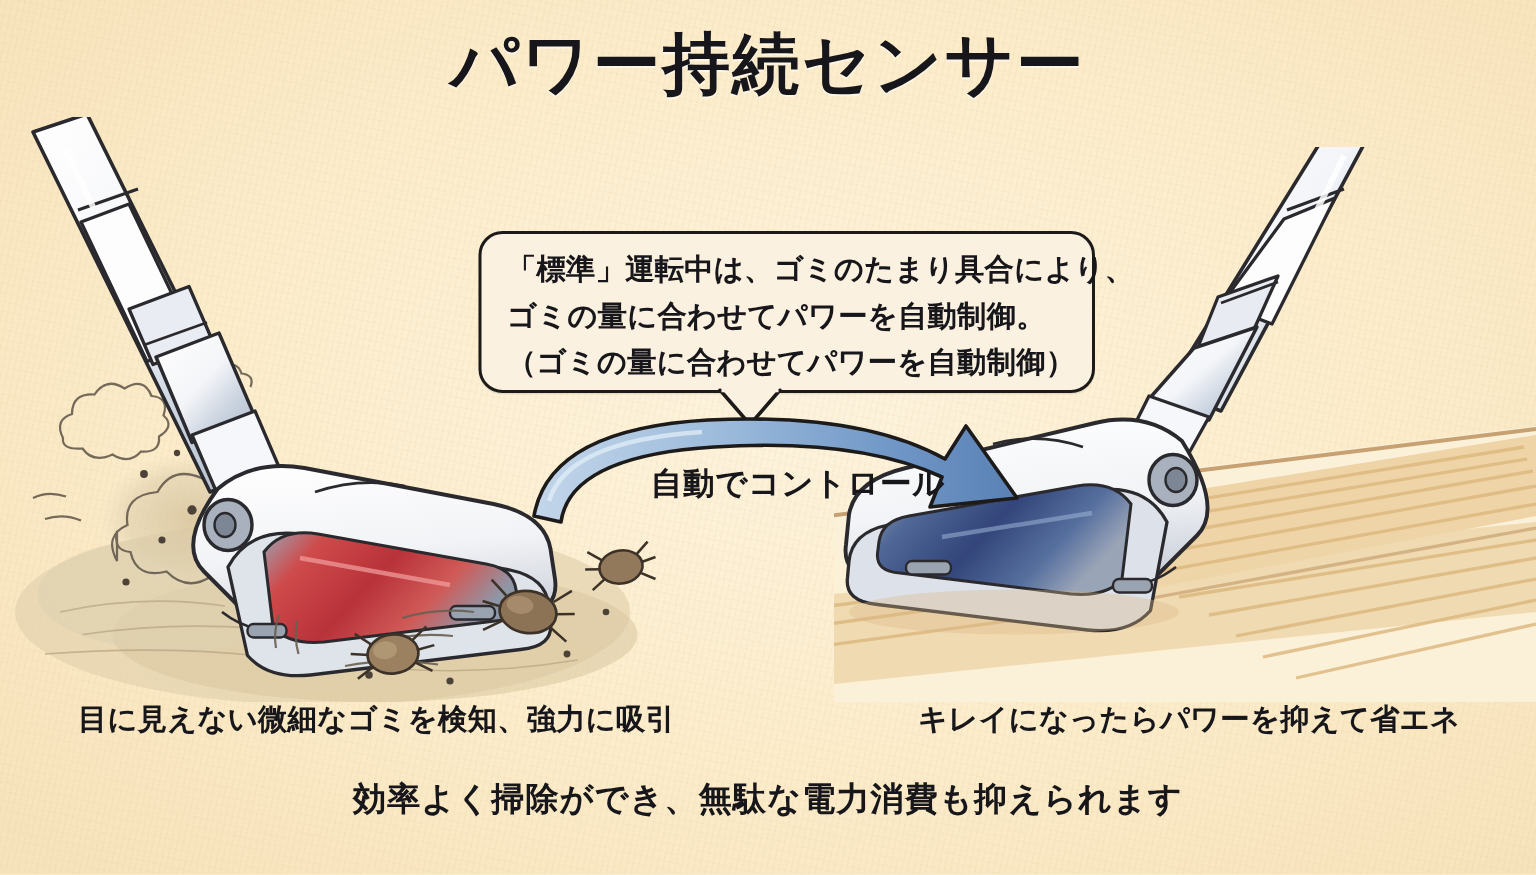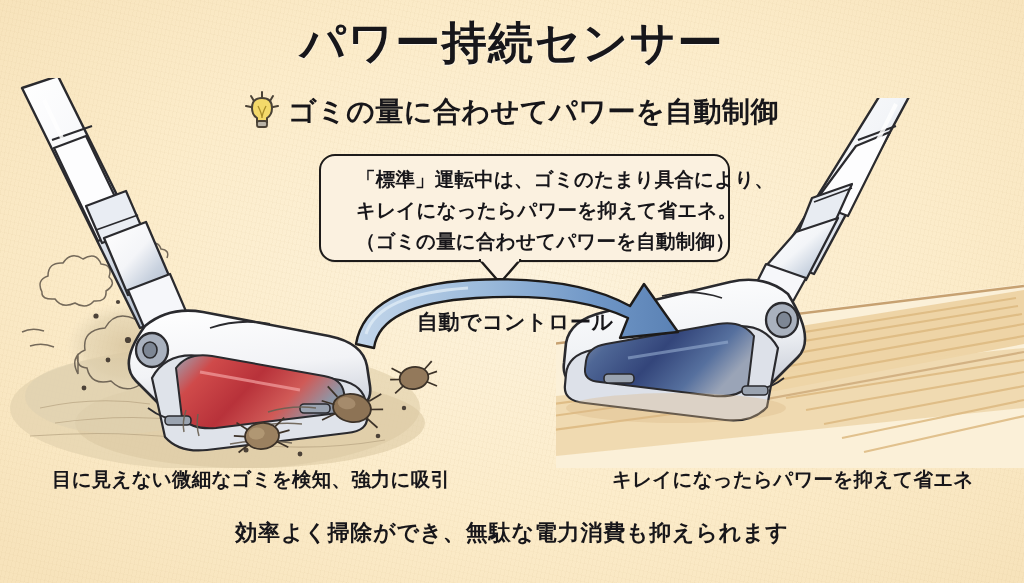--- a/index.html
+++ b/index.html
@@ -37,35 +37,35 @@
     display:flex;align-items:center;justify-content:center;gap:9px;
   }
   #subtitle{
     font-size:28px;font-weight:700;color:#17161a;letter-spacing:.5px;
   }
 
   
   #bubble{
     position:absolute;left:319px;top:154px;width:411px;height:108px;
     background:#fbf1e0;border:2.4px solid #1d1b1a;border-radius:16px;
-    box-sizing:border-box;padding:8px 14px 0 35px;
+    box-sizing:border-box;padding:8px 14px 0 17px;
     box-shadow:0 1px 0 rgba(0,0,0,.08);
   }
   #bubble p{
     margin:0;font-size:19.5px;line-height:31px;color:#17161a;
     font-weight:600;letter-spacing:.2px;white-space:nowrap;
   }
   #bubble-tail{
     position:absolute;left:478px;top:259px;width:44px;height:26px;
   }
 
   
   #arrow{position:absolute;left:352px;top:272px;width:340px;height:80px;}
   #arrow-label{
-    position:absolute;left:417px;top:308px;width:230px;text-align:left;
+    position:absolute;left:417px;top:308px;width:230px;text-align:center;
     font-size:21px;font-weight:700;color:#17161a;letter-spacing:.5px;
   }
 
   
   .scene-caption{
     position:absolute;font-size:19.5px;font-weight:700;color:#17161a;
     letter-spacing:.2px;white-space:nowrap;
   }
   #caption-left{left:52px;top:466px;}
   #caption-right{left:612px;top:466px;}
@@ -311,41 +311,24 @@
         <rect x="186" y="288" width="26" height="9" rx="4" fill="#9aa3b0" stroke="#2a2a2e" stroke-width="1.6"></rect>
         <rect x="48" y="276" width="30" height="9" rx="4" fill="#9aa3b0" stroke="#2a2a2e" stroke-width="1.6"></rect>
       </g>
 
       <ellipse cx="120" cy="310" rx="110" ry="15" fill="#d9b888" opacity=".35"></ellipse>
     </svg>
   </div>
 
   <div id="title">パワー持続センサー</div>
 
-  <div id="subtitle-row">
-    <span>
-      <svg width="34" height="40" viewBox="0 0 34 40">
-        <g stroke="#4a4236" stroke-width="2" stroke-linecap="round" fill="none">
-          <path d="M17 2 L17 7"></path>
-            <path d="M6 6 L9 11"></path>
-            <path d="M28 6 L25 11"></path>
-          <path d="M1 16 L6 17"></path>
-            <path d="M33 16 L28 17"></path>
-        </g>
-        <path d="M17 8 q10 0 10 10 q0 7 -5 10 l0 4 l-10 0 l0 -4 q-5 -3 -5 -10 q0 -10 10 -10 z" fill="#f4d96a" stroke="#4a4236" stroke-width="2"></path>
-        <path d="M13 16 q4 8 4 12 M21 16 q-4 8 -4 12" stroke="#a88c2a" stroke-width="1.3" fill="none"></path>
-        <rect x="12" y="31" width="10" height="6" rx="2" fill="#b9b3a6" stroke="#4a4236" stroke-width="1.8"></rect>
-      </svg>
-    </span>
-    <span id="subtitle">ゴミの量に合わせてパワーを自動制御</span>
-  </div>
 
   <div id="bubble">
     <p>「標準」運転中は、ゴミのたまり具合により、</p>
-    <p>キレイになったらパワーを抑えて省エネ。</p>
+    <p>ゴミの量に合わせてパワーを自動制御。</p>
     <p>（ゴミの量に合わせてパワーを自動制御）</p>
   </div>
   <div id="bubble-tail">
     <svg width="44" height="26" viewBox="0 0 44 26">
       <path d="M2 1 L22 24 L42 1" fill="#fbf1e0" stroke="#1d1b1a" stroke-width="2.4" stroke-linejoin="round" stroke-linecap="round"></path>
       <path d="M3 0 L41 0" stroke="#fbf1e0" stroke-width="5"></path>
     </svg>
   </div>
 
   <div id="arrow">

